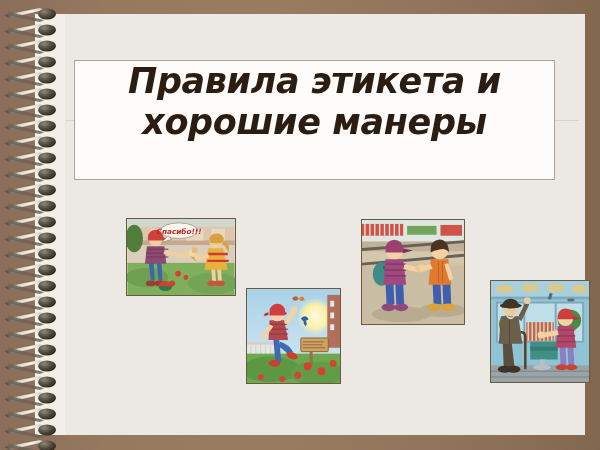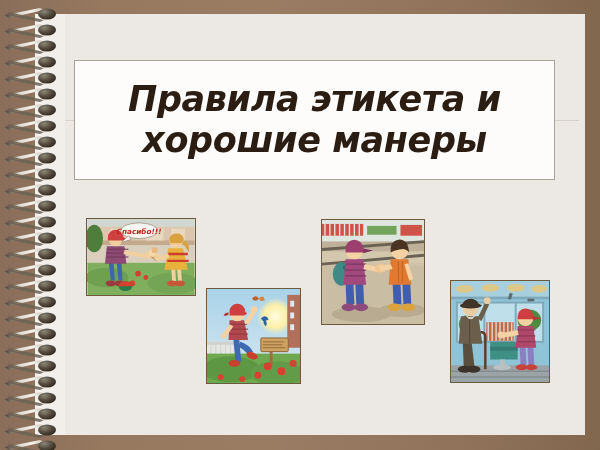--- a/index.html
+++ b/index.html
@@ -72,21 +72,21 @@
   #title-box {
     position: absolute;
     left: 74px;
     top: 60px;
     width: 481px;
     height: 120px;
     background: #fdfcfa;
     border: 1px solid #a8a298;
     box-sizing: border-box;
     display: flex;
-    align-items: center;
+    align-items: flex-start;
     justify-content: center;
   }
   #title-text {
     font-family: "DejaVu Sans", sans-serif;
     font-style: italic;
     font-weight: bold;
     font-size: 35px;
     line-height: 1.18;
     color: #2b1d12;
     text-align: center;
@@ -94,20 +94,21 @@
     white-space: pre-line;
     padding: 0 10px;
   }
 
   
   .thumb {
     position: absolute;
     border: 1px solid #6b5a3e;
     box-sizing: border-box;
     overflow: hidden;
+    margin-left: 40px;
   }
   .thumb svg { display: block; width: 100%; height: 100%; }
 </style>
 </head>
 <body>
 
 <div id="slide">
 
   <div id="outer-border"></div>
 

